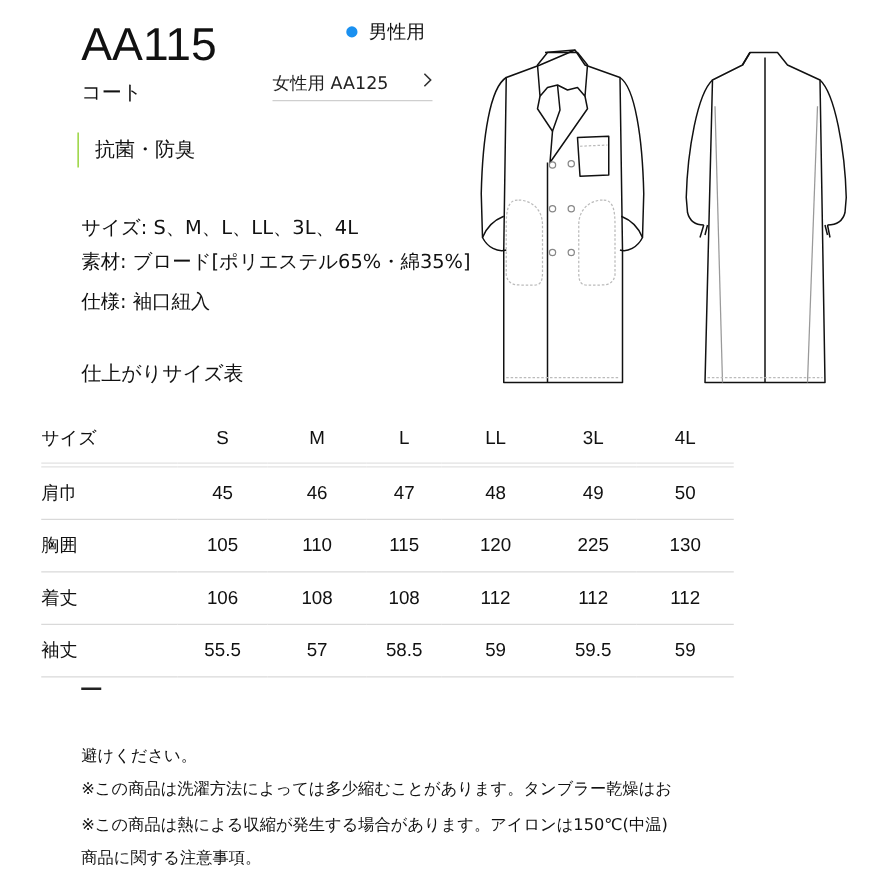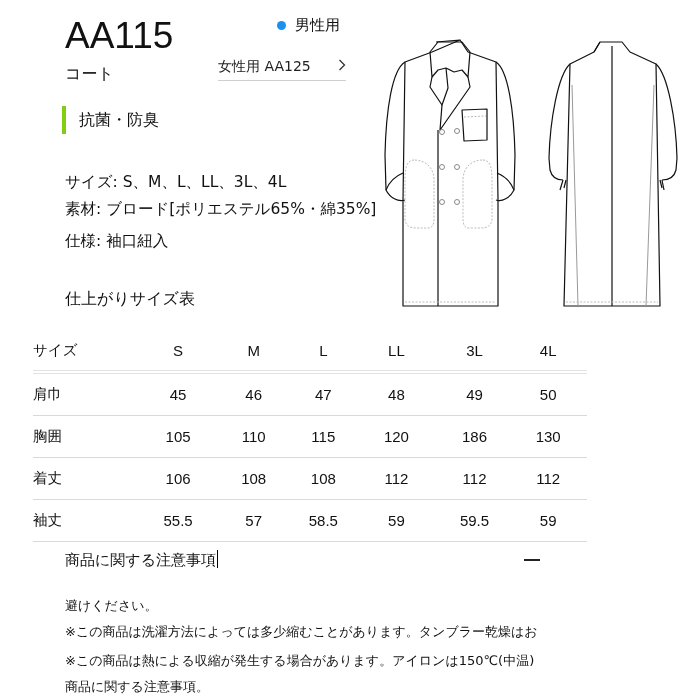--- a/index.html
+++ b/index.html
@@ -5,21 +5,21 @@
   html, body { margin:0; padding:0; background:#ffffff; }
   body { width:700px; height:700px; position:relative; overflow:hidden;
          font-family:"DejaVu Sans", "Liberation Sans", sans-serif; color:#111; }
   .abs { position:absolute;margin-left:32px; }
   .title { left:33px; top:14px; font-family:"Liberation Sans", sans-serif; font-size:37px; font-weight:400; letter-spacing:0px; color:#111; line-height:44px; }
   .subtitle { left:33px; top:64px; font-size:16px; color:#111; }
   .gender { left:245px; top:16px; font-size:15px; display:flex; align-items:center; gap:9px; }
   .dot { width:9px; height:9px; border-radius:50%; background:#1a90f0; display:inline-block; }
   .alt-link { left:186px; top:58px; width:128px; font-size:14px; color:#222; padding-bottom:4px; border-bottom:1px solid #cfcfcf; display:flex; align-items:flex-start; justify-content:space-between; cursor:pointer; }
   .alt-link .chev { font-size:14px; color:#333; }
-  .feature { left:30px; top:106px; height:28px; border-left:4px solid #84cc16; padding-left:13px; font-size:16px; line-height:28px; }
+  .feature { left:30px; top:106px; height:28px; border-left:1px solid #84cc16; padding-left:13px; font-size:16px; line-height:28px; }
   .spec { left:33px; font-size:15.5px; line-height:20px; }
   .table-title { left:33px; top:289px; font-size:16px; }
   table.size { position:absolute; left:33px; top:330px; width:554px; border-collapse:collapse; font-size:15px; }
   table.size td { height:41px; text-align:center; padding:0; font-family:"Liberation Sans", sans-serif; }
   table.size td.rowlabel { text-align:left; width:110px; font-family:"DejaVu Sans", sans-serif; font-size:14.5px; }
   table.size tr.head td { height:40px; border-bottom:4px double #e2e2e2; }
   table.size tr.body td { border-bottom:1px solid #d9d9d9; } 
   .notes-head { left:33px; top:550px; width:475px; font-size:15px; display:flex; justify-content:space-between; align-items:center; }
   .caret { display:inline-block; width:1px; height:18px; background:#000; vertical-align:-3px; margin-left:1px; }
   .minus { width:16px; height:2px; background:#222; display:inline-block; margin-right:0; }
@@ -82,21 +82,21 @@
     <td>48</td>
     <td>49</td>
     <td>50</td>
   </tr>
   <tr class="body">
     <td class="rowlabel">胸囲</td>
     <td>105</td>
     <td>110</td>
     <td>115</td>
     <td>120</td>
-    <td>186</td>
+    <td>225</td>
     <td>130</td>
   </tr>
   <tr class="body">
     <td class="rowlabel">着丈</td>
     <td>106</td>
     <td>108</td>
     <td>108</td>
     <td>112</td>
     <td>112</td>
     <td>112</td>
@@ -107,21 +107,20 @@
     <td>57</td>
     <td>58.5</td>
     <td>59</td>
     <td>59.5</td>
     <td>59</td>
   </tr>
 </tbody>
   </table>
 
 <div class="abs notes-head">
-  <span><span>商品に関する注意事項</span><span class="caret"></span></span>
   <span class="minus"></span>
 </div>
 
 <div class="abs note" style="top:593px">
   <div>避けください。</div>
   <div>※この商品は洗濯方法によっては多少縮むことがあります。タンブラー乾燥はお</div>
 </div>
 <div class="abs note" style="top:648px">
   <div>※この商品は熱による収縮が発生する場合があります。アイロンは150℃(中温)</div>
   <div>商品に関する注意事項。</div>

